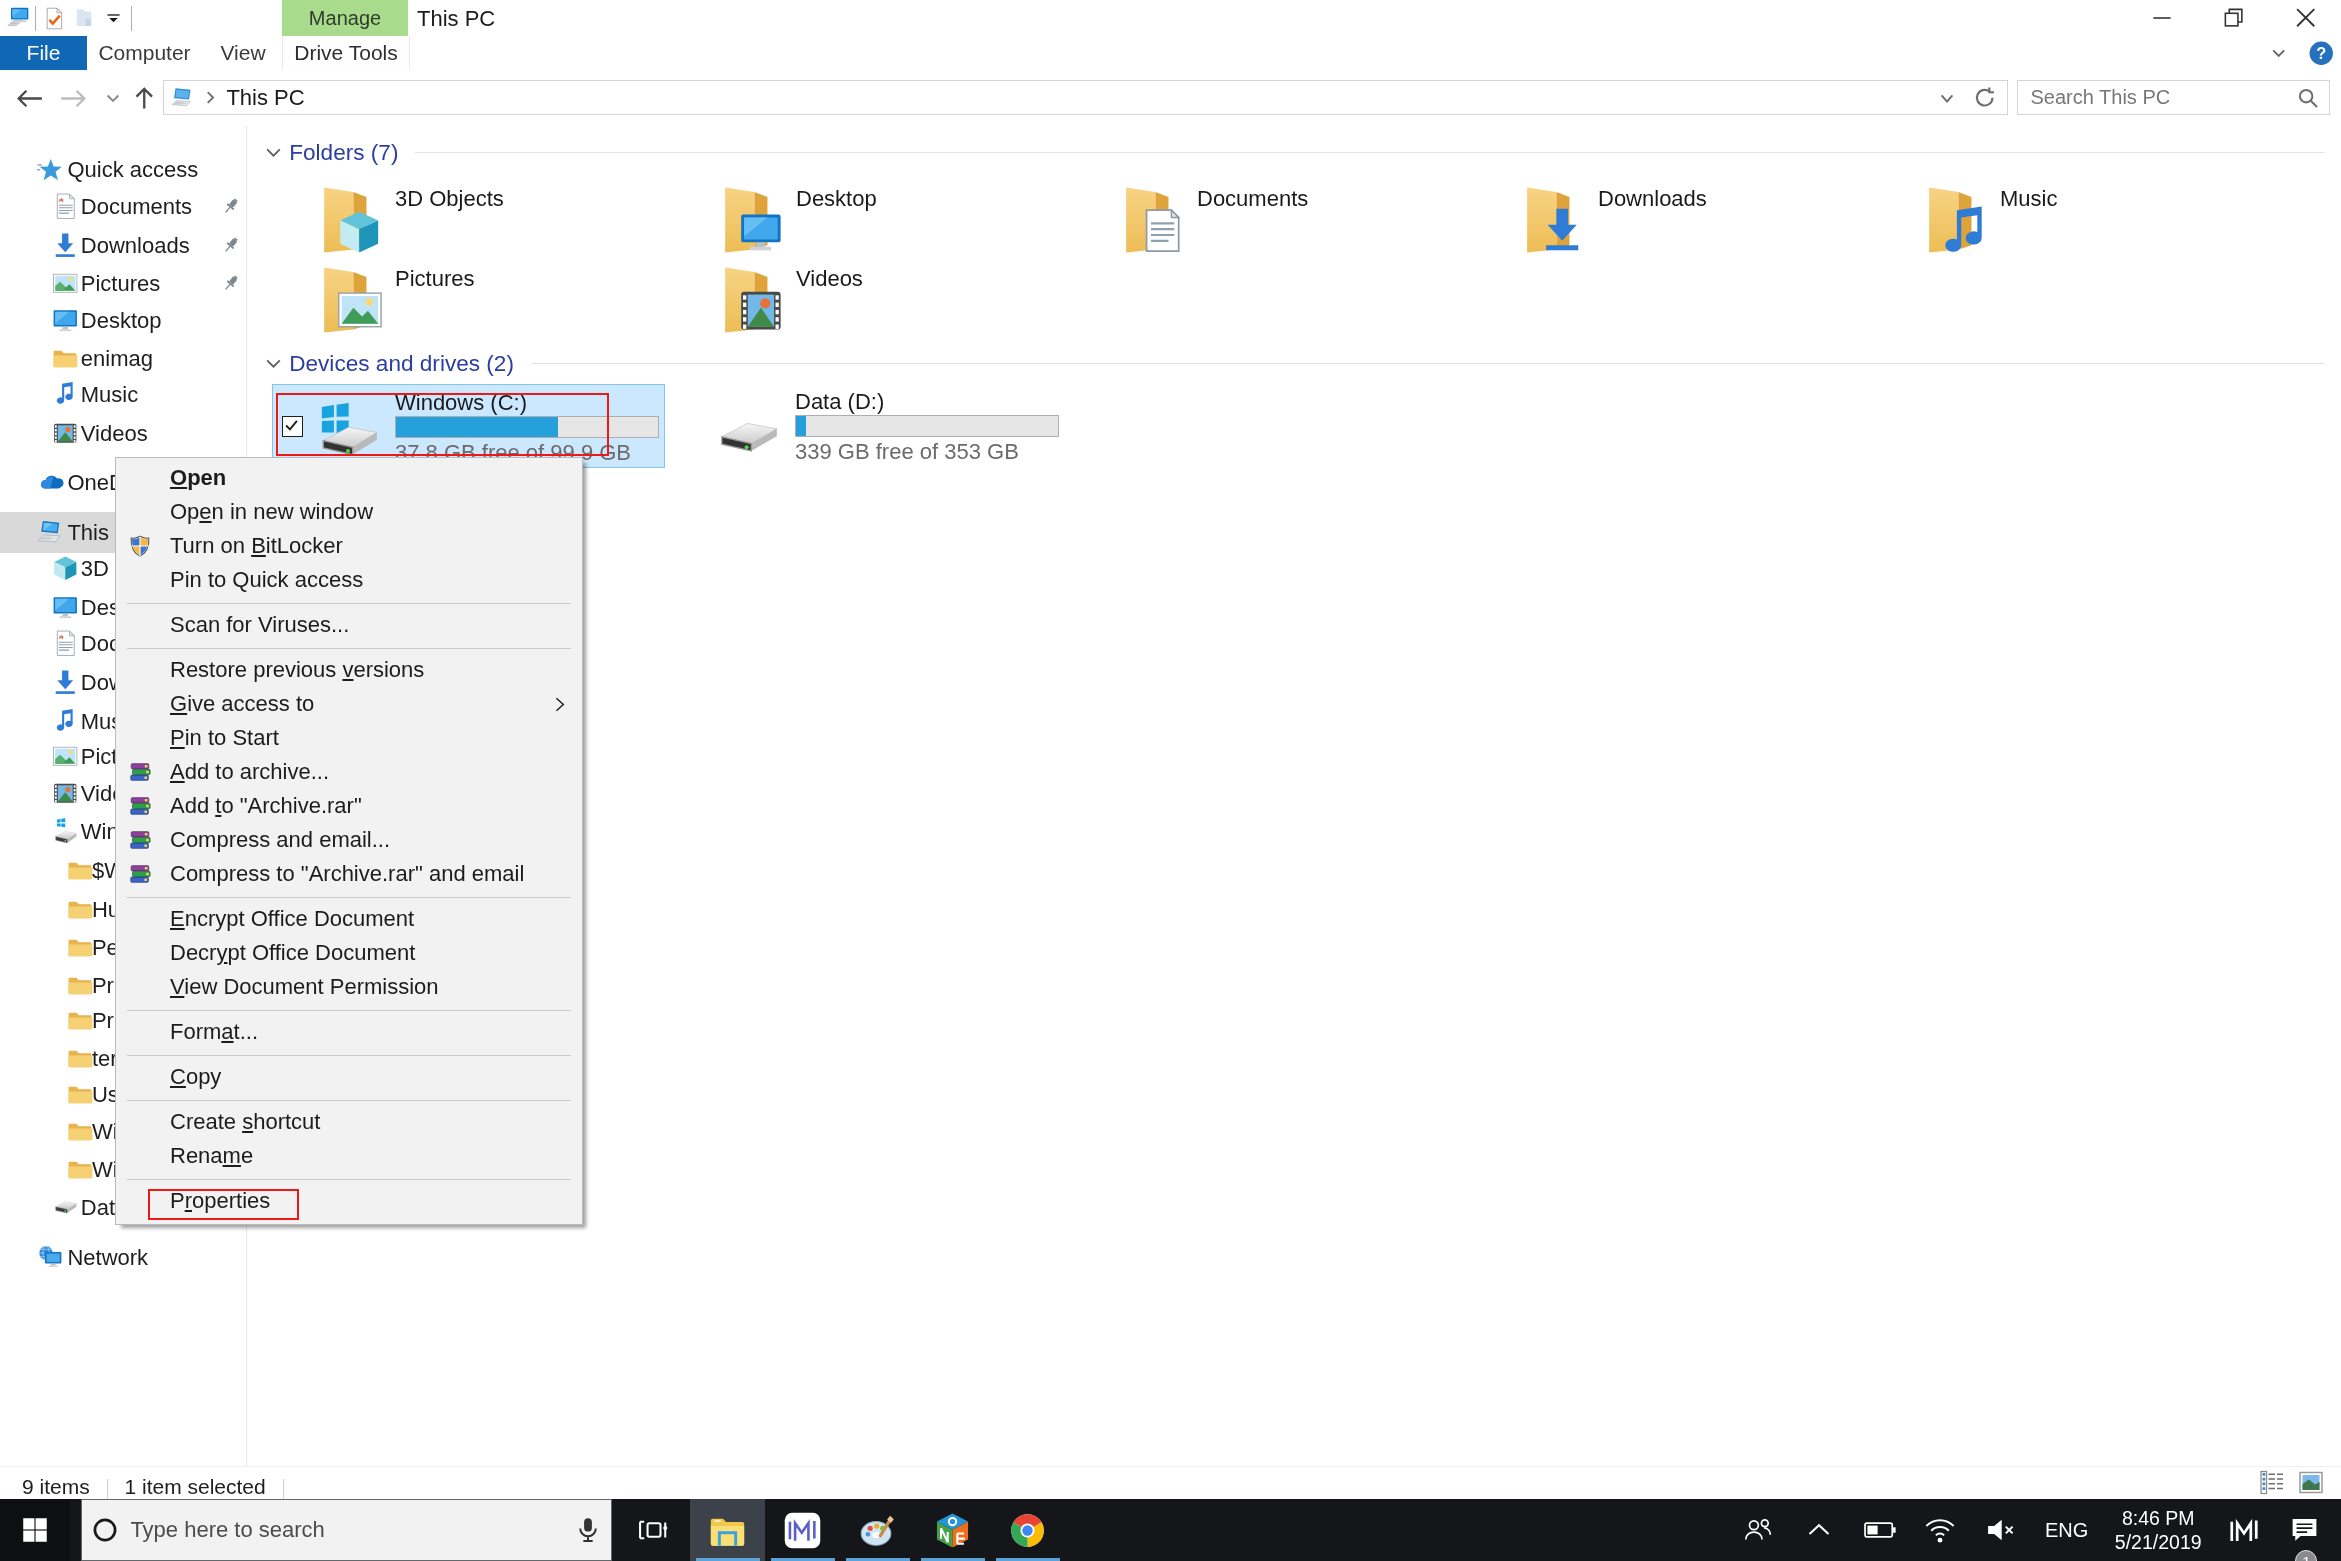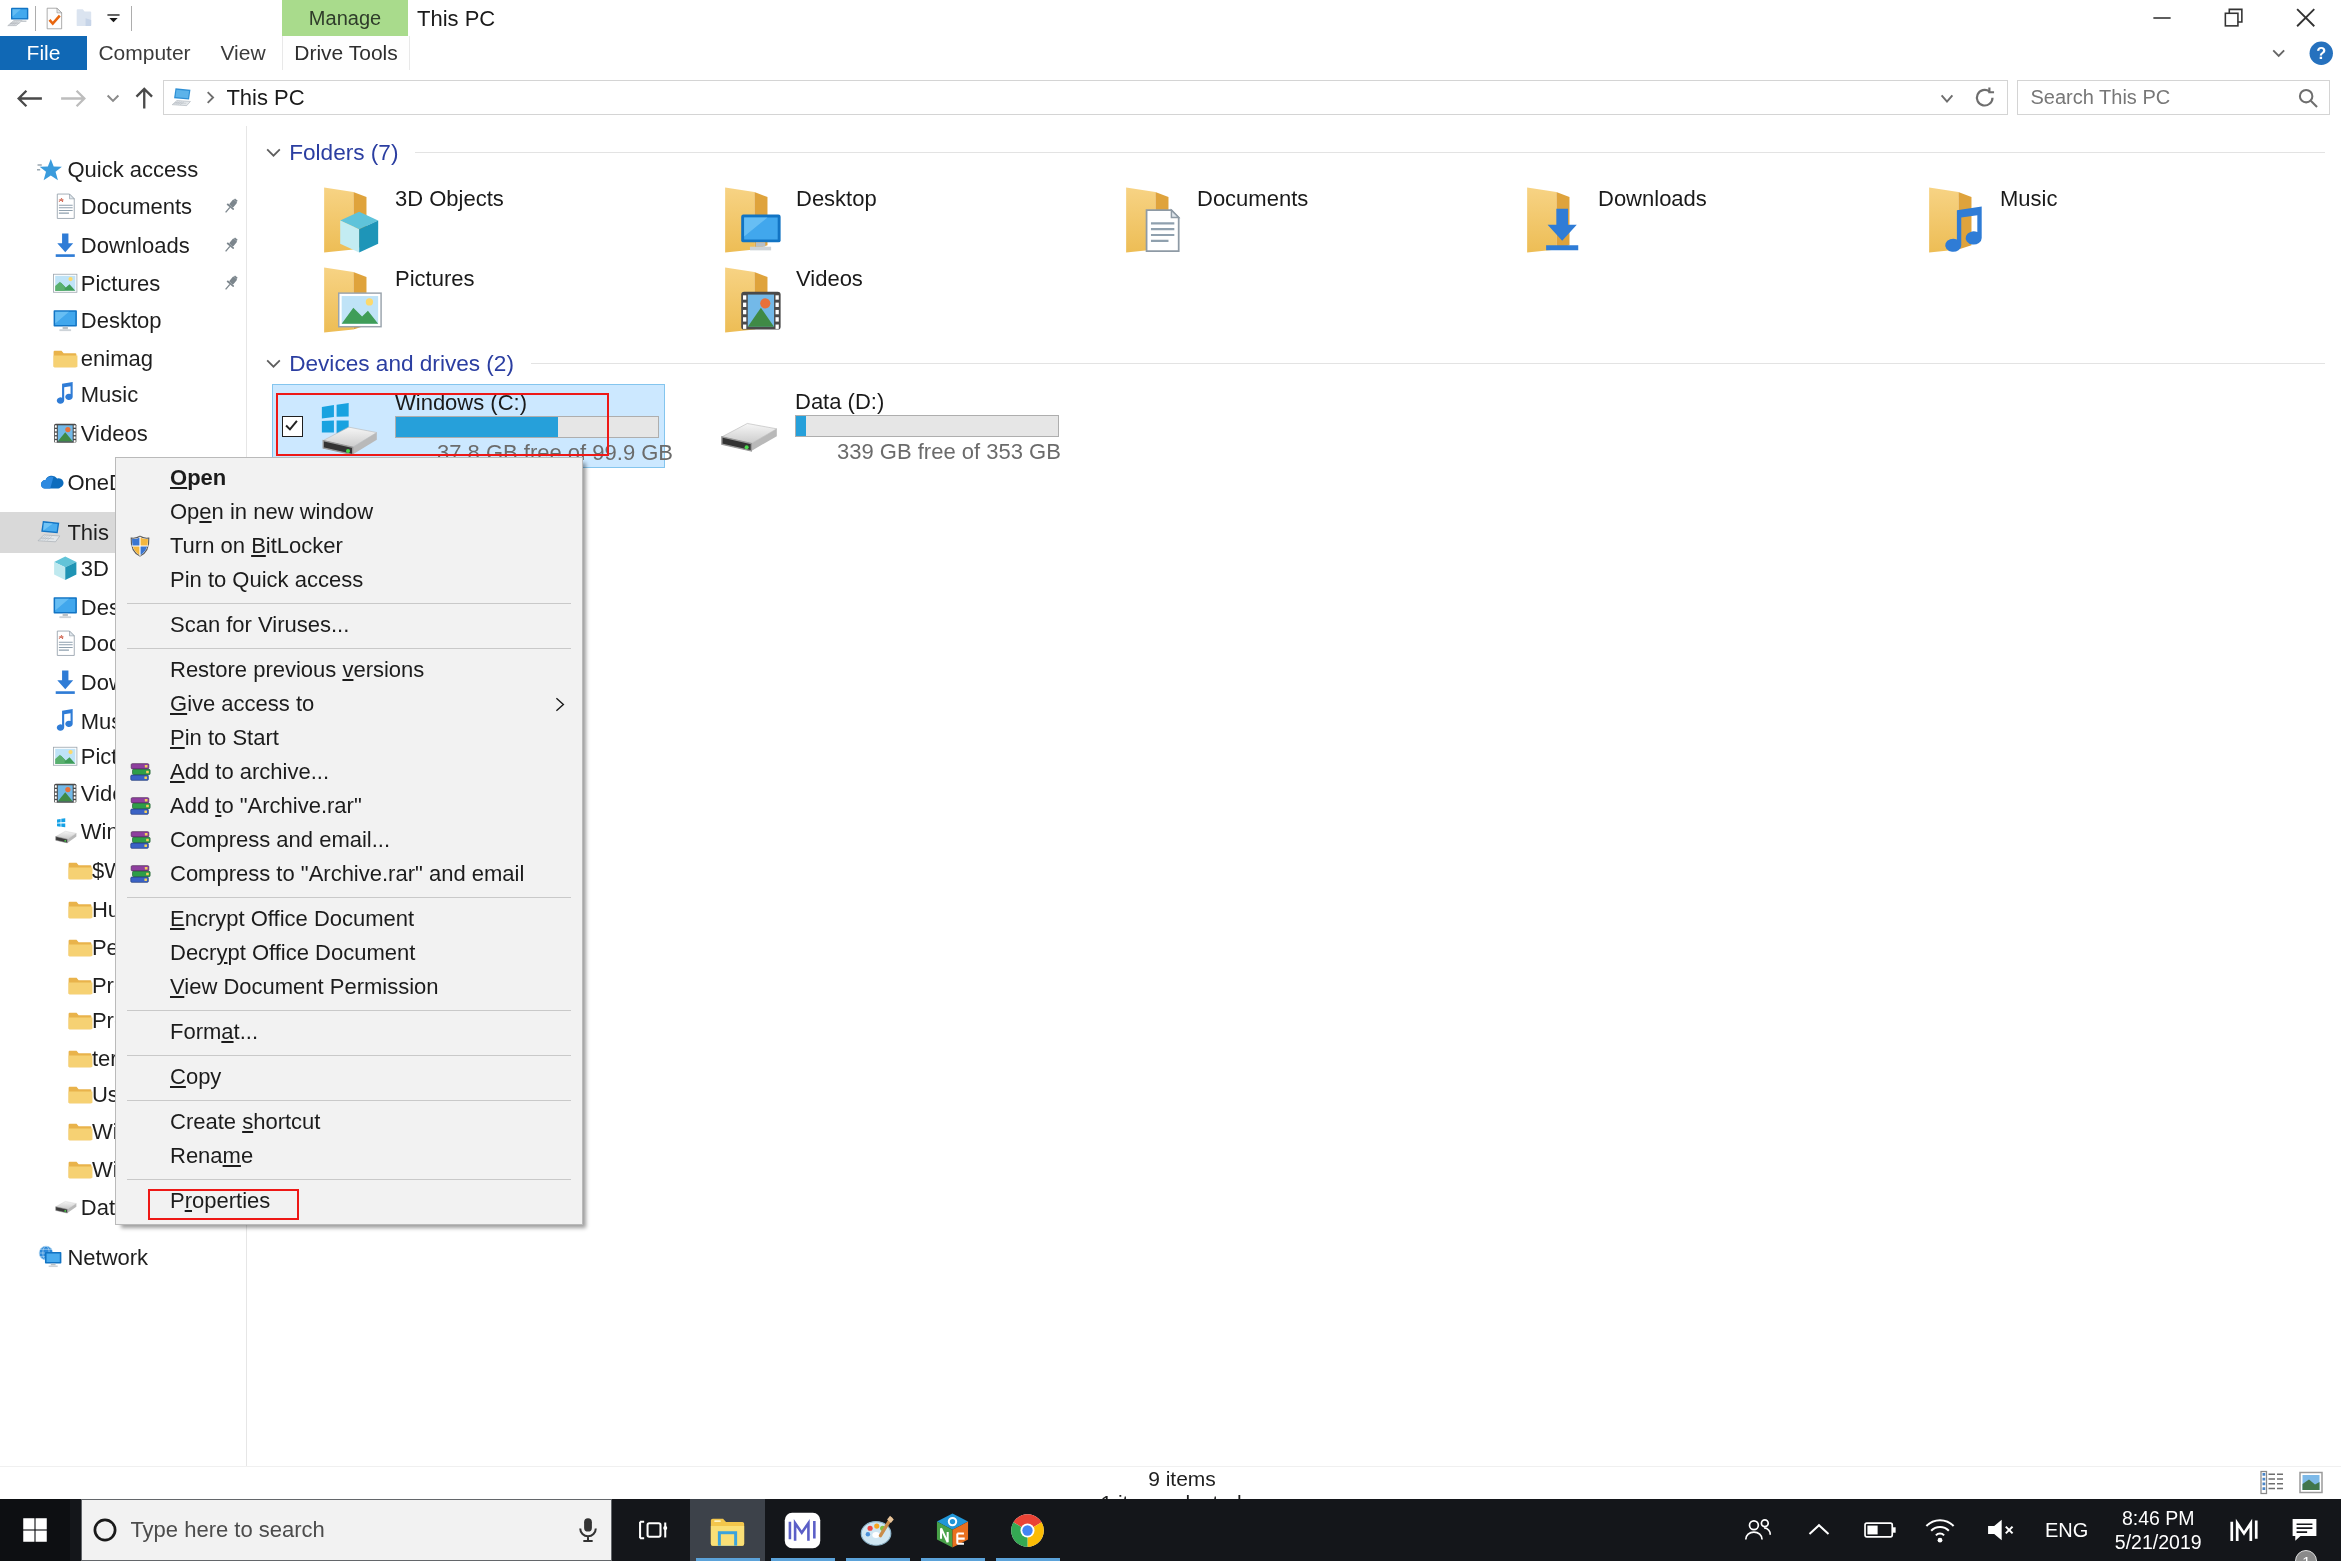--- a/index.html
+++ b/index.html
@@ -56,39 +56,39 @@
   .tile-icon{position:absolute;left:39px;top:4.7px;width:73px;height:73px;}
   .tile-label{position:absolute;left:123px;top:10px;font-size:22px;line-height:26.5px;color:#1a1a1a;white-space:nowrap;}
   .drive-tile{position:absolute;width:393px;height:84px;box-sizing:border-box;}
   .drive-tile.selected{background:var(--sel-blue);border:0.8px solid #84c5ee;}
   .drive-icon{position:absolute;left:34px;top:14px;width:86px;height:67px;}
   .drive-checkbox{position:absolute;left:8.6px;top:31px;width:19px;height:19px;background:#fff;border:1.6px solid #1f1f1f;}
   .drive-text{position:absolute;left:122px;top:5.5px;width:264px;}
   .drive-label{font-size:22px;line-height:23.4px;color:#1a1a1a;white-space:nowrap;}
   .drive-bar{margin-top:1.6px;height:20px;border:0.8px solid #aeaeae;background:#e6e6e6;position:relative;}
   .drive-bar-fill{position:absolute;left:0;top:0;bottom:0;background:var(--progress-blue);}
-  .drive-free{margin-top:3.9px;font-size:22px;line-height:23.4px;color:#6b6b6b;white-space:nowrap;margin-left:42px;}
+  .drive-free{margin-top:3.9px;font-size:22px;line-height:23.4px;color:#6b6b6b;white-space:nowrap;}
   
   #context-menu{position:absolute;left:115px;top:457px;width:468px;background:#f2f2f2;
     border:0.8px solid #bababa;box-sizing:border-box;padding:3.1px 0 6.2px 0;
     box-shadow:4.7px 4.7px 3.9px -1.6px rgba(0,0,0,0.38);}
   .menu-item{position:relative;height:34px;display:flex;align-items:center;padding-left:54px;
     font-size:22px;color:#1c1c1c;white-space:nowrap;}
   .menu-item .mi-icon{position:absolute;left:12.5px;top:6.2px;width:22px;height:22px;}
   .menu-item .mi-arrow{position:absolute;right:14px;top:8.6px;width:17px;height:17px;}
   .menu-item.bold{font-weight:bold;align-items:center;}
   .menu-sep{height:11px;position:relative;}
   .menu-sep:after{content:"";position:absolute;left:11px;right:11px;top:5.5px;height:0.8px;background:#c9c9c9;}
   
   .red-rect{position:absolute;border:2.3px solid var(--annotation-red);box-sizing:border-box;z-index:60;}
   #red-rect-drive{left:276px;top:393px;width:333px;height:63px;}
   #red-rect-properties{left:148px;top:1189px;width:151px;height:31px;}
   
   #statusbar{position:absolute;left:0;top:1466px;width:2342px;height:33px;background:#fff;border-top:0.8px solid #f0f0f0;
-    box-sizing:border-box;display:flex;align-items:center;font-size:21px;color:#1e1e1e;flex-direction:column;}
+    box-sizing:border-box;display:flex;align-items:flex-end;font-size:21px;color:#1e1e1e;}
   .sb-sep{width:0.8px;height:20px;background:#d0d0d0;margin:0 17px;}
   #sb-right{position:absolute;right:17px;top:3.1px;display:flex;gap:11px;}
   .sb-view{width:28px;height:25px;}
   
   #taskbar{position:absolute;left:0;top:1499px;width:2342px;height:62px;background:var(--taskbar-dark);display:flex;}
   #start-btn{width:70px;height:62px;display:flex;align-items:center;justify-content:center;background:#0d0f12;}
   #tb-search{width:531px;height:62px;margin-left:11px;background:#f2f2f2;border:0.8px solid #63666a;box-sizing:border-box;
     display:flex;align-items:center;}
   #tb-search-text{font-size:22px;color:#4c4c4c;margin-left:11px;flex:1;}
   .tb-btn{width:75px;height:62px;display:flex;align-items:center;justify-content:center;position:relative;}

